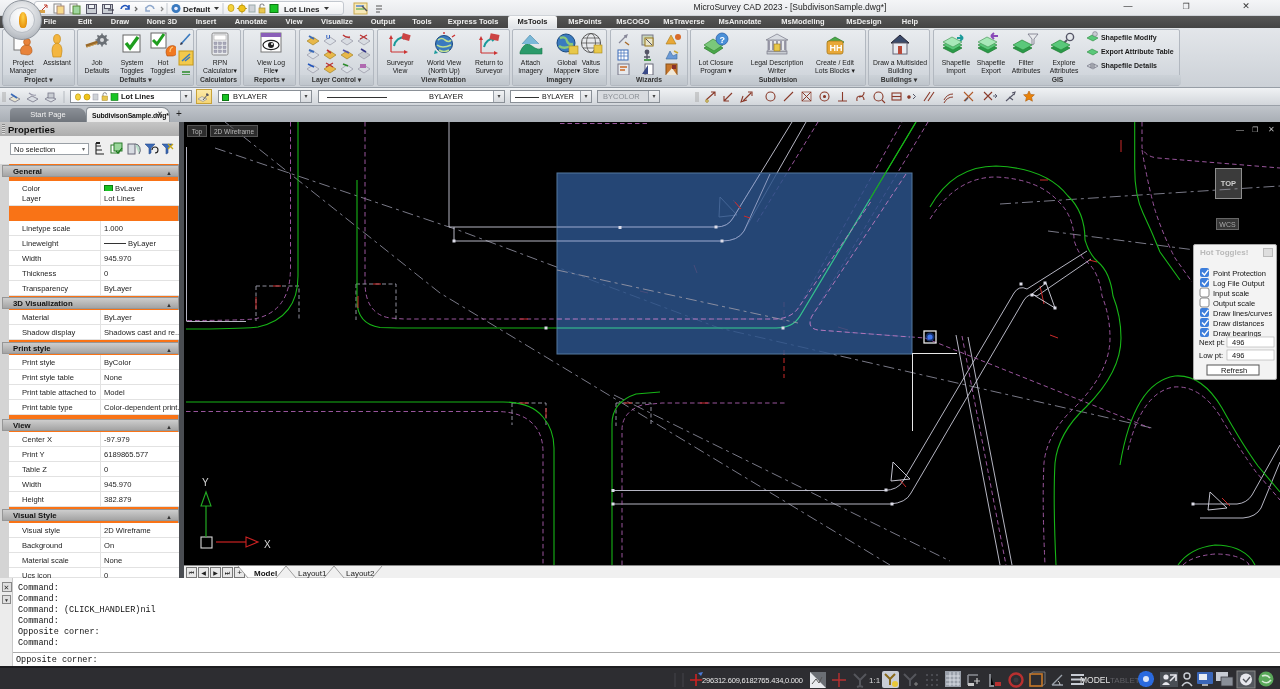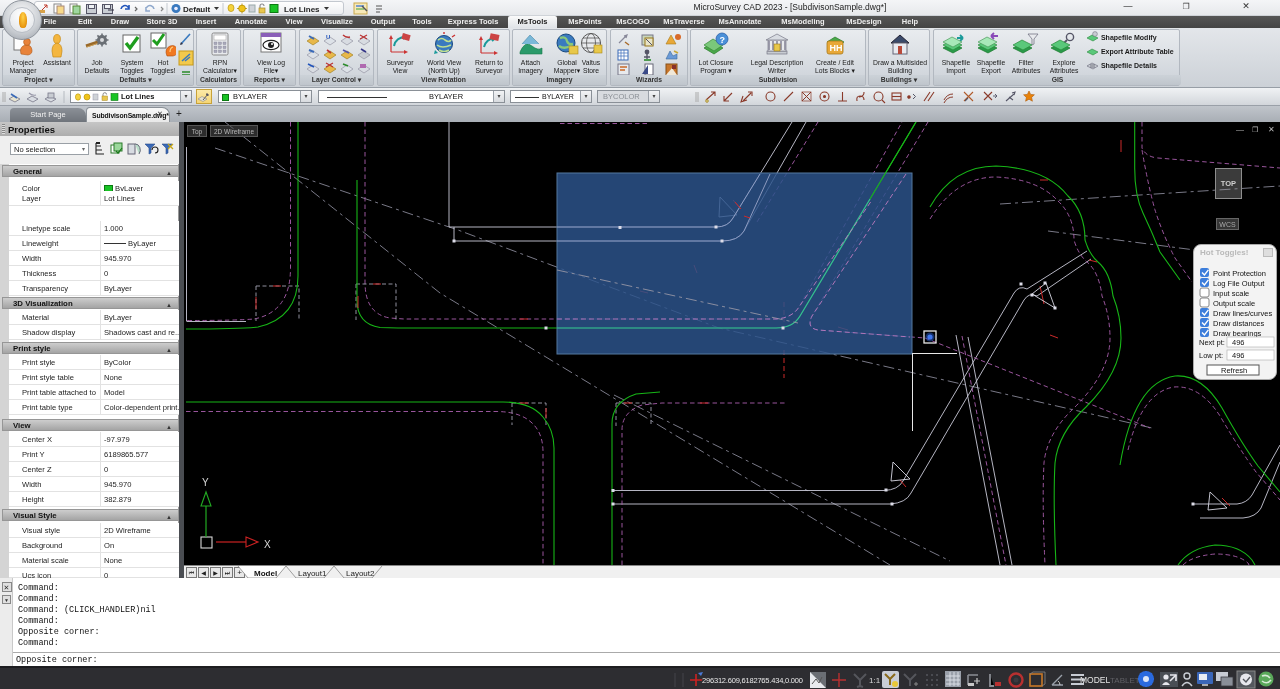--- a/index.html
+++ b/index.html
@@ -25,21 +25,21 @@
 .rlist{position:absolute;font-size:7px;color:#1a1a1a;line-height:13px;white-space:nowrap;font-weight:bold;}
 
 #toolbar{position:absolute;left:0;top:88px;width:1280px;height:18px;background:linear-gradient(#f0f2f4,#d2d6db);border-bottom:1px solid #9aa0a8;}
 .combo{position:absolute;top:2px;height:13px;background:#fff;border:1px solid #8a9097;font-size:7.5px;color:#111;line-height:12px;}
 .combo .da{position:absolute;right:0;top:0;width:11px;height:100%;background:linear-gradient(#f2f3f5,#d8dbdf);border-left:1px solid #9aa0a8;text-align:center;font-size:6px;color:#444;line-height:11px;}
 
 #tabrow{position:absolute;left:0;top:106px;width:1280px;height:16px;background:linear-gradient(#c0c5cb,#a8aeb5);}
 #tab-start{position:absolute;left:10px;top:2px;width:76px;height:14px;background:linear-gradient(#8b9097,#6f747b);color:#f0f0f0;font-size:7.5px;text-align:center;line-height:14px;border-radius:4px 8px 0 0;}
 #tab-active{position:absolute;left:86px;top:1px;width:84px;height:15px;background:linear-gradient(#f8f8f8,#e8e8e8);color:#111;font-size:6.8px;font-weight:bold;text-align:left;padding-left:5px;letter-spacing:-0.1px;line-height:15px;border-radius:4px 8px 0 0;border:1px solid #8a9097;border-bottom:none;}
 
-#props{position:absolute;left:0;top:122px;width:179px;height:456px;background:#ffffff;border-right:1px solid #999;}
+#props{position:absolute;left:0;top:122px;width:179px;height:456px;background:#f97316;border-right:1px solid #999;}
 #props-head{position:absolute;left:0;top:0;width:179px;height:14px;background:linear-gradient(#c6c6c6,#adadad);}
 .phead-t{position:absolute;left:8px;top:2px;font-size:9.5px;font-weight:bold;color:#111;}
 #props-combo{position:absolute;left:10px;top:21px;width:79px;height:12px;background:#fff;border:1px solid #9aa0a6;font-size:7.5px;color:#222;line-height:11px;padding-left:3px;}
 .prow{position:absolute;left:9px;width:170px;height:15px;background:#fff;border-bottom:1px solid #e2e2e2;}
 .plabel{position:absolute;left:13px;top:3px;font-size:7.6px;color:#222;white-space:nowrap;}
 .pvalue{position:absolute;left:95px;top:3px;font-size:7.6px;color:#222;white-space:nowrap;}
 .pdiv{position:absolute;left:91px;top:0;width:1px;height:100%;background:#e2e2e2;}
 .psec{position:absolute;left:2px;width:177px;height:12px;background:linear-gradient(#cdcdcd,#a4a4a4);border:1px solid #969696;font-size:7.8px;font-weight:bold;color:#111;line-height:11px;padding-left:10px;}
 .psec .ar{position:absolute;right:6px;top:2px;font-size:6px;color:#333;}
 
@@ -112,21 +112,21 @@
 </div>
 <div id="appbtn">
       <div class="inner"></div>
       <div class="flame"></div>
     </div>
 
 <div id="menubar">
  <div class="mtab" style="left:36px;width:28px;">File</div>
  <div class="mtab" style="left:74px;width:22px;">Edit</div>
  <div class="mtab" style="left:106px;width:28px;">Draw</div>
- <div class="mtab" style="left:142px;width:40px;">Store 3D</div>
+ <div class="mtab" style="left:142px;width:40px;">None 3D</div>
  <div class="mtab" style="left:192px;width:28px;">Insert</div>
  <div class="mtab" style="left:230px;width:42px;">Annotate</div>
  <div class="mtab" style="left:282px;width:24px;">View</div>
  <div class="mtab" style="left:316px;width:42px;">Visualize</div>
  <div class="mtab" style="left:368px;width:30px;">Output</div>
  <div class="mtab" style="left:408px;width:28px;">Tools</div>
  <div class="mtab" style="left:444px;width:58px;">Express Tools</div>
  <div class="mtab" style="left:566px;width:38px;">MsPoints</div>
  <div class="mtab" style="left:614px;width:38px;">MsCOGO</div>
  <div class="mtab" style="left:662px;width:44px;">MsTraverse</div>
@@ -672,21 +672,21 @@
         <span class="plabel">Center X</span>
         <span class="pvalue">-97.979</span>
       </div>
  <div class="prow" style="top:325px;">
         <div class="pdiv"></div>
         <span class="plabel">Print Y</span>
         <span class="pvalue">6189865.577</span>
       </div>
  <div class="prow" style="top:340px;">
         <div class="pdiv"></div>
-        <span class="plabel">Center Z</span>
+        <span class="plabel">Table Z</span>
         <span class="pvalue">0</span>
       </div>
  <div class="prow" style="top:355px;">
         <div class="pdiv"></div>
         <span class="plabel">Width</span>
         <span class="pvalue">945.970</span>
       </div>
  <div class="prow" style="top:370px;">
         <div class="pdiv"></div>
         <span class="plabel">Height</span>
@@ -863,21 +863,21 @@
 <svg class="abs" style="left:10px;top:352px;" width="100" height="85">
  <rect x="7" y="63" width="11" height="11" fill="none" stroke="#d8d8d8" stroke-width="1.1"></rect>
  <line x1="22" y1="68" x2="52" y2="68" stroke="#cc2222" stroke-width="1.2"></line>
  <path d="M52,63 L64,68 L52,73 Z" fill="none" stroke="#cc2222" stroke-width="1.1"></path>
  <line x1="12" y1="63" x2="12" y2="32" stroke="#22aa22" stroke-width="1.2"></line>
  <path d="M7,32 L12,18 L17,32 Z" fill="none" stroke="#22aa22" stroke-width="1.1"></path>
  <text x="8" y="12" fill="#d8d8d8" font-size="10">Y</text>
  <text x="70" y="74" fill="#d8d8d8" font-size="10">X</text>
 </svg>
 
-<div class="abs" style="left:1009px;top:122px;width:84px;height:136px;background:#f3f3f3;border:1px solid #aaa;border-radius:8px;box-shadow:0 0 4px rgba(0,0,0,.5);">
+<div class="abs" style="left:1009px;top:122px;width:84px;height:136px;background:#f3f3f3;border:1px solid #aaa;border-radius:2px;box-shadow:0 0 4px rgba(0,0,0,.5);">
  <div class="abs" style="left:6px;top:3px;font-size:8px;font-weight:bold;color:#b9b9b9;">Hot Toggles!</div>
  <div class="abs" style="right:3px;top:3px;width:10px;height:9px;background:#dedede;border:1px solid #bbb;"></div>
  <svg class="abs" style="left:0;top:0;" width="84" height="136">
   <g>
    <g transform="translate(6,23)">
               <rect width="9" height="9" rx="2" fill="#3d7edb"></rect>
               <path d="M2,4.5 l2.4,2.4 l4,-5" stroke="#fff" stroke-width="1.4" fill="none"></path>
             </g>
    <g transform="translate(6,33)">
               <rect width="9" height="9" rx="2" fill="#3d7edb"></rect>

